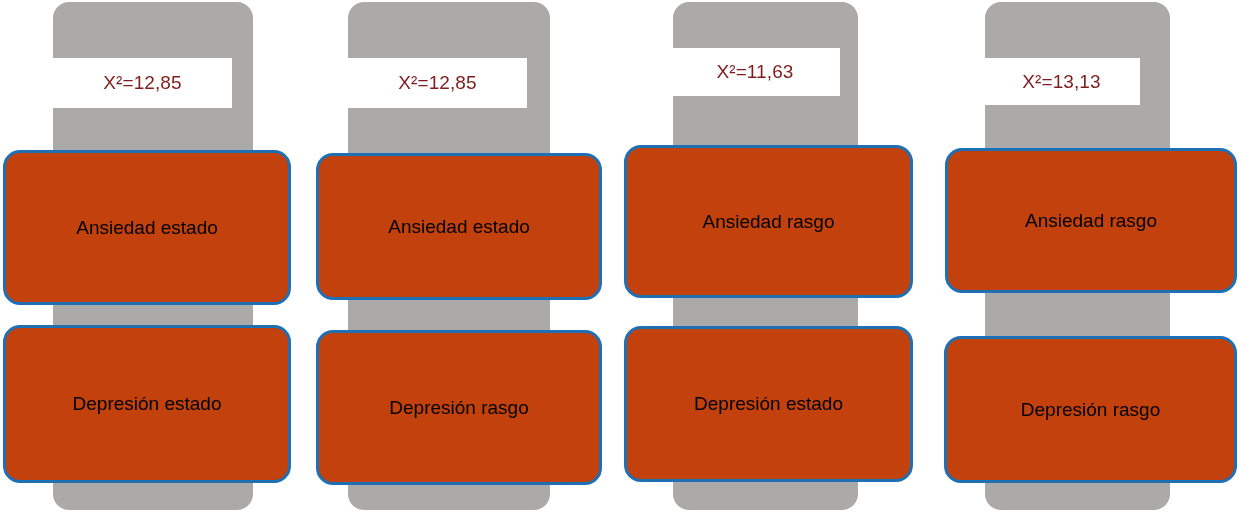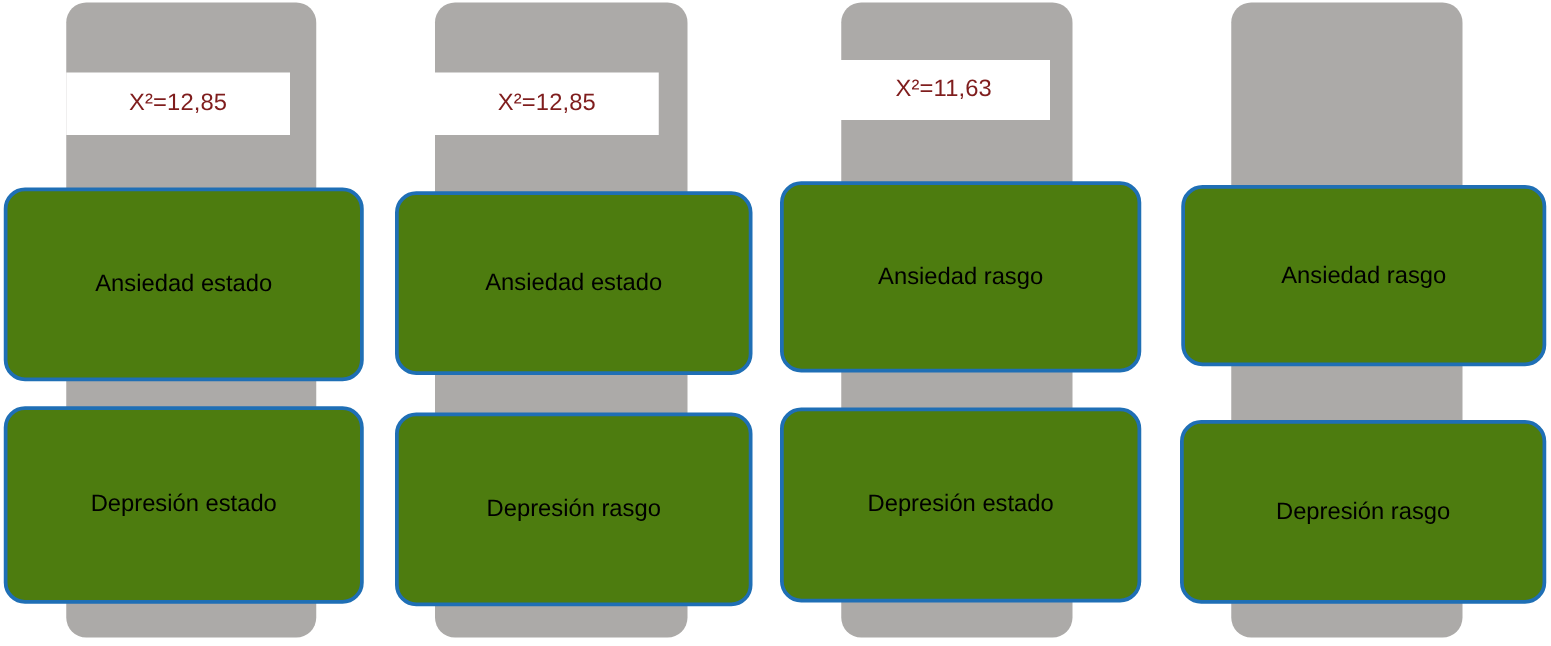--- a/index.html
+++ b/index.html
@@ -38,21 +38,21 @@
   .stat-text {
     font-family: "Liberation Sans", sans-serif;
     font-size: 19px;
     color: #7f1d1d;
     white-space: nowrap;
     letter-spacing: 0.1px;
   }
   
   .node-box {
     position: absolute;
-    background: #4d7c0f;
+    background: #c2410c;
     border: 3px solid #1F6FB5;
     border-radius: 17px;
     z-index: 3;
     display: flex;
     align-items: center;
     justify-content: center;
     box-sizing: border-box;
   }
   .node-label {
     font-family: "Liberation Sans", sans-serif;
@@ -104,20 +104,23 @@
   <div class="node-box" style="left:624px; top:145px; width:289px; height:153px;">
     <span class="node-label">Ansiedad rasgo</span>
   </div>
 
   <div class="node-box" style="left:624px; top:326px; width:289px; height:156px;">
     <span class="node-label">Depresión estado</span>
   </div>
 
   <div class="pillar" style="left:985px; top:2px; width:185px; height:508px;"></div>
 
+  <div class="stat-strip" style="left:983px; top:58px; width:157px; height:47px;">
+    <span class="stat-text">X²=13,13</span>
+  </div>
 
   <div class="node-box" style="left:945px; top:148px; width:292px; height:145px;">
     <span class="node-label">Ansiedad rasgo</span>
   </div>
 
   <div class="node-box" style="left:944px; top:336px; width:293px; height:147px;">
     <span class="node-label">Depresión rasgo</span>
   </div>
 
 </div>

